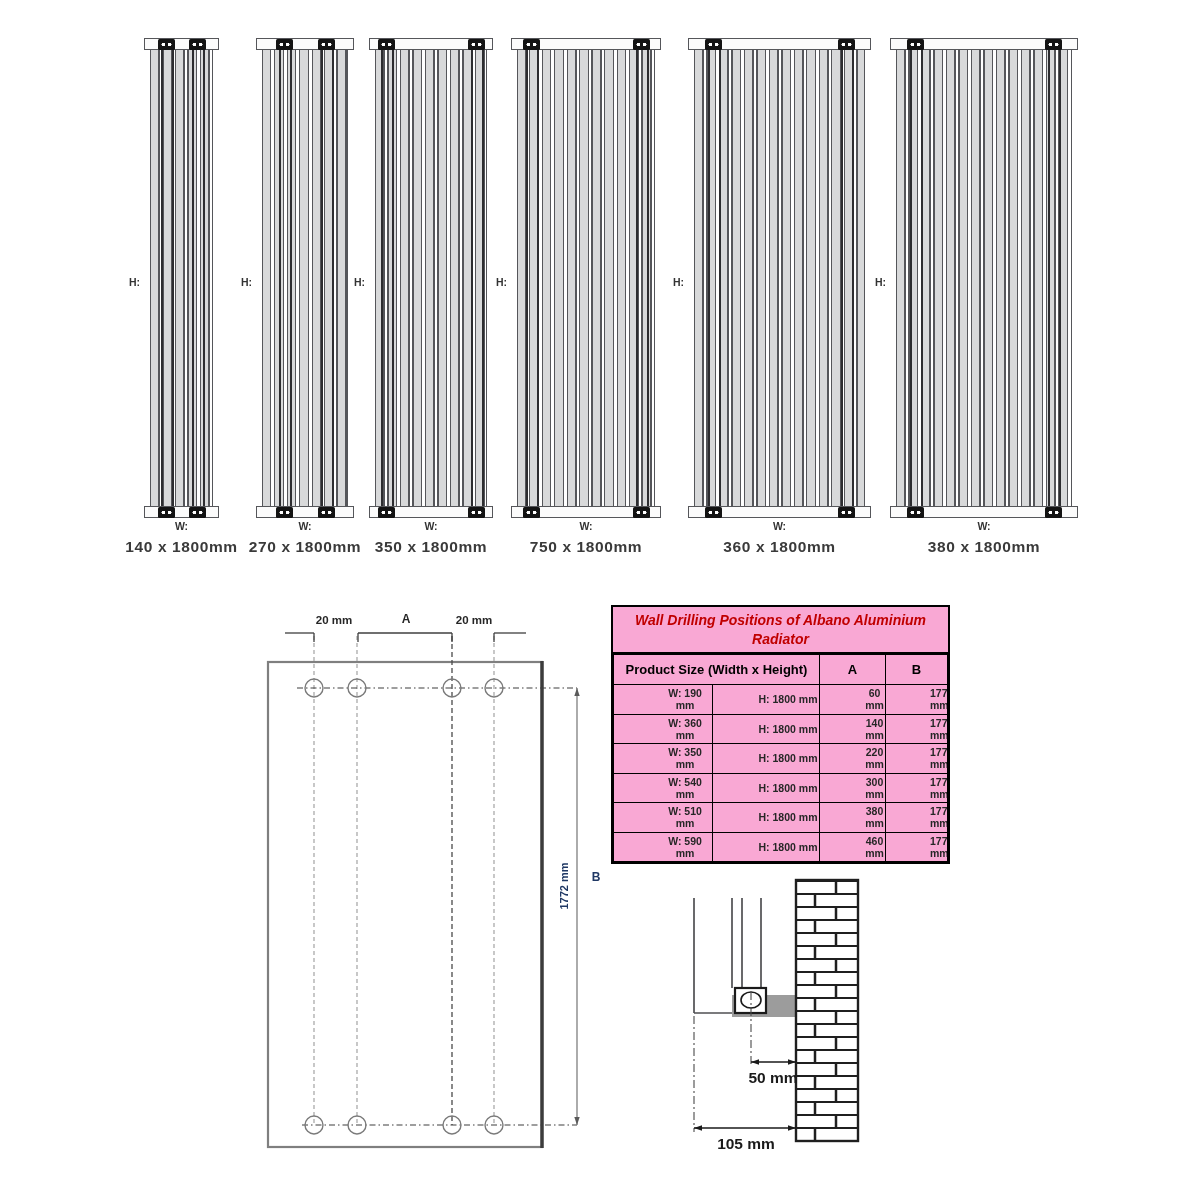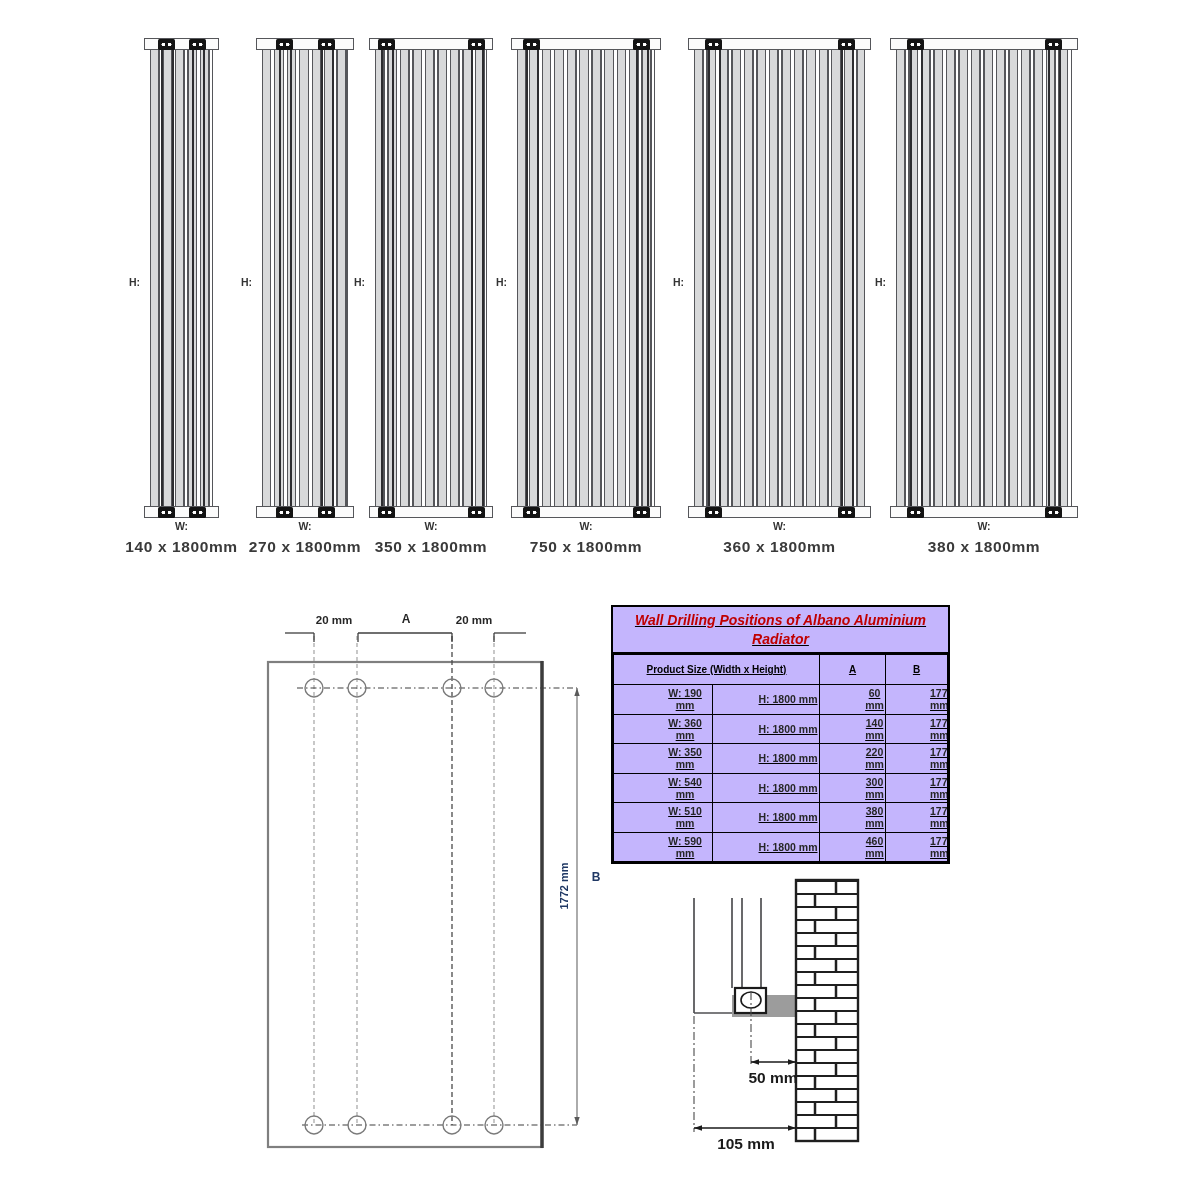--- a/index.html
+++ b/index.html
@@ -28,28 +28,28 @@
   .h-label{position:absolute;left:-28px;width:24px;top:238px;text-align:right;
            font-size:10.5px;font-weight:bold;color:#333333;}
   .w-label{position:absolute;left:0;right:0;top:482px;text-align:center;
            font-size:10.5px;font-weight:bold;color:#333333;}
   .rad-caption{position:absolute;left:50%;transform:translateX(-50%);top:500px;width:190px;
            text-align:center;font-size:15.5px;font-weight:bold;letter-spacing:0.6px;
            color:#3a3a3a;white-space:nowrap;}
 
   
   .spec-table{position:absolute;left:611px;top:605px;width:339px;box-sizing:border-box;
-              border:2.5px solid #000000;background:#c4b5fd;text-decoration:underline;}
+              border:2.5px solid #000000;background:#f9a8d4;}
   .t-title{box-sizing:border-box;height:47px;border-bottom:2px solid #000000;
            font-size:14px;font-weight:bold;font-style:italic;text-align:center;
            padding:4px 18px 0;line-height:19px;color:#C00000;}
   .spec-table table{border-collapse:collapse;table-layout:fixed;width:100%;}
   .spec-table th,.spec-table td{border:1.5px solid #000000;text-align:center;
            vertical-align:middle;padding:0;overflow:hidden;}
-  .spec-table thead th{height:29px;font-size:10px;font-weight:bold;color:#000000;}
+  .spec-table thead th{height:29px;font-size:13px;font-weight:bold;color:#000000;}
   .spec-table tbody td{height:28.5px;font-size:10.5px;font-weight:bold;color:#262626;padding-left:44px;}
 
   
   #drill-svg{position:absolute;left:250px;top:595px;}
   #mount-svg{position:absolute;left:660px;top:875px;}
 </style>
 </head>
 <body>
 
 <div id="canvas">

